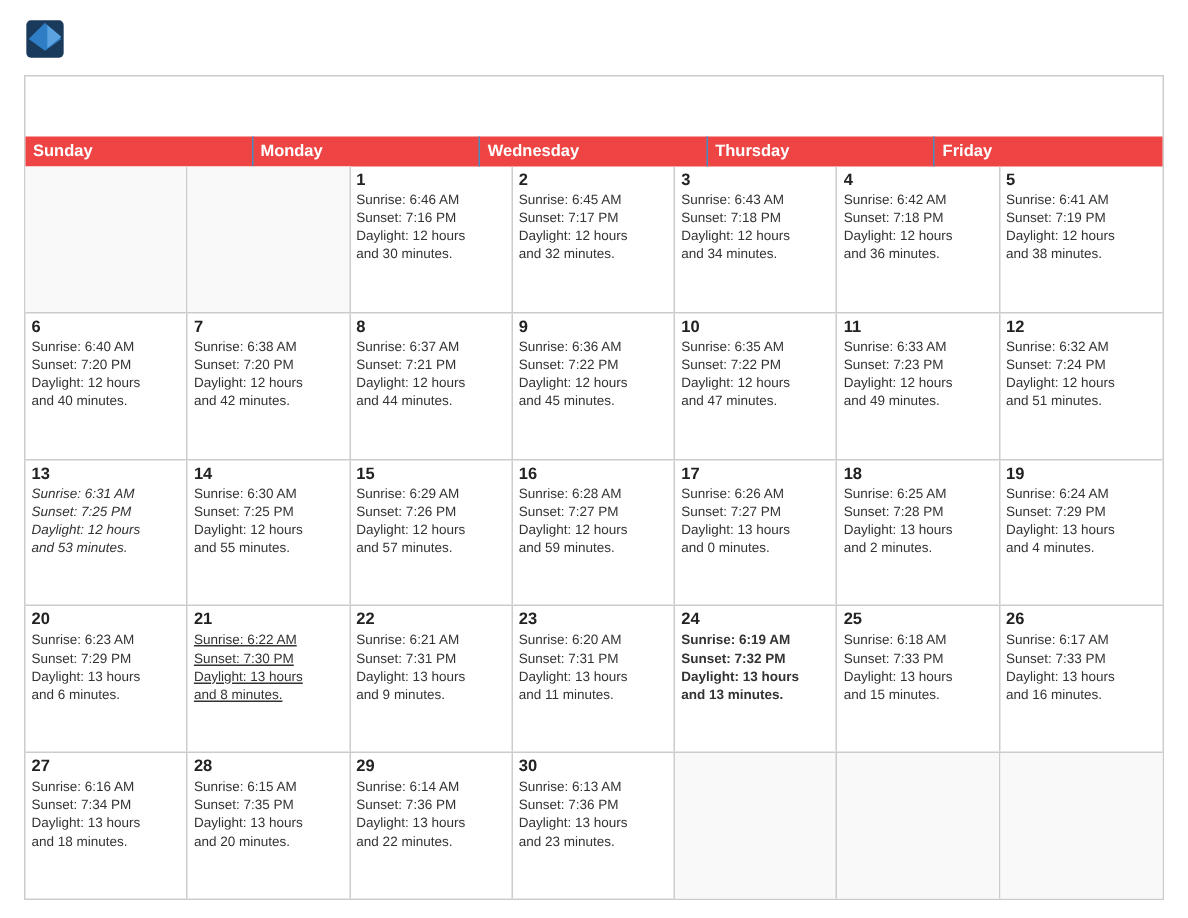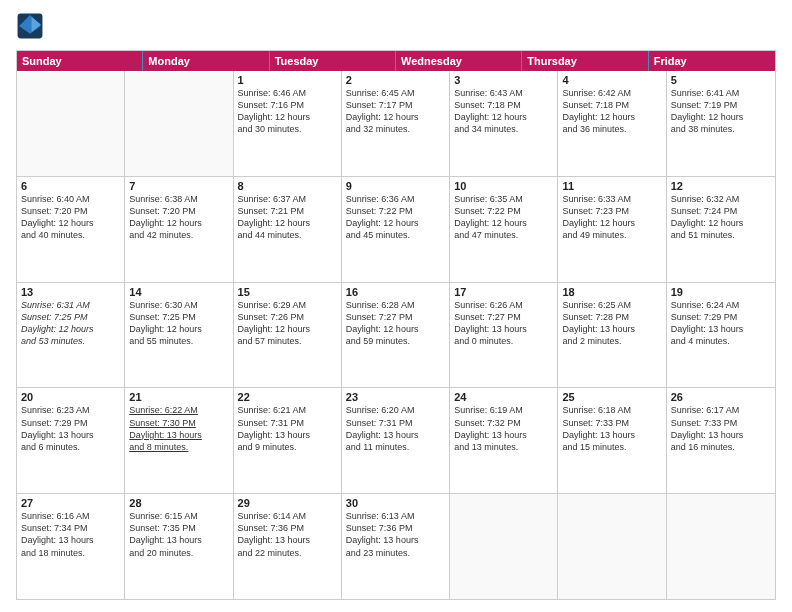--- a/index.html
+++ b/index.html
@@ -53,22 +53,23 @@
       color: #444;
     }
     .calendar {
       flex: 1;
       display: flex;
       flex-direction: column;
       border: 1px solid #ccc;
     }
     .cal-header-row {
       display: grid;
-      grid-template-columns: repeat(6, 1fr);
-      background: #be185d;
+      grid-template-columns: repeat(5, 1fr);
+      background: #ef4444;
+      margin-top: 40px;
     }
     .cal-header-cell {
       color: #fff;
       font-weight: bold;
       font-size: 11px;
       padding: 4px 5px;
       border-right: 1px solid #4a8bbf;
       text-align: left;
     }
     .cal-header-cell:last-child { border-right: none; }
@@ -124,21 +125,20 @@
     <div class="title-block">
       <div class="month-title"></div>
       <div class="location-title"></div>
     </div>
   </div>
 
   <div class="calendar">
     <div class="cal-header-row">
     <div class="cal-header-cell">Sunday</div>
         <div class="cal-header-cell">Monday</div>
-        <div class="cal-header-cell">Tuesday</div>
         <div class="cal-header-cell">Wednesday</div>
         <div class="cal-header-cell">Thursday</div>
         <div class="cal-header-cell">Friday</div>
       </div>
     <div class="cal-body">
     <div class="cal-row">
           <div class="cal-cell empty"></div>
           <div class="cal-cell empty"></div>
           <div class="cal-cell">
             <div class="day-num">1</div>
@@ -302,21 +302,21 @@
           </div>
           <div class="cal-cell">
             <div class="day-num">23</div>
             <div class="day-info" style="white-space: pre-line;">Sunrise: 6:20 AM
 Sunset: 7:31 PM
 Daylight: 13 hours
 and 11 minutes.</div>
           </div>
           <div class="cal-cell">
             <div class="day-num">24</div>
-            <div class="day-info" style="white-space: pre-line;">Sunrise: 6:19 AM
+            <div class="day-info" style="white-space: pre-line; font-weight: bold;">Sunrise: 6:19 AM
 Sunset: 7:32 PM
 Daylight: 13 hours
 and 13 minutes.</div>
           </div>
           <div class="cal-cell">
             <div class="day-num">25</div>
             <div class="day-info" style="white-space: pre-line;">Sunrise: 6:18 AM
 Sunset: 7:33 PM
 Daylight: 13 hours
 and 15 minutes.</div>

